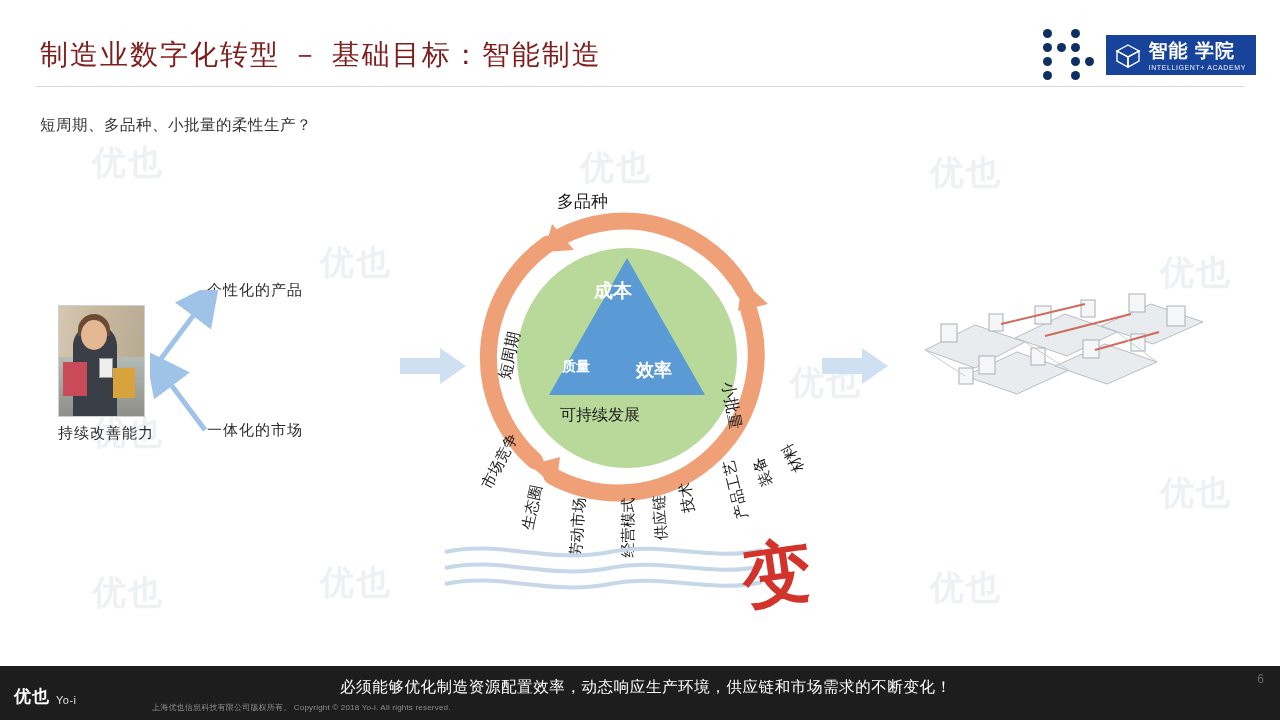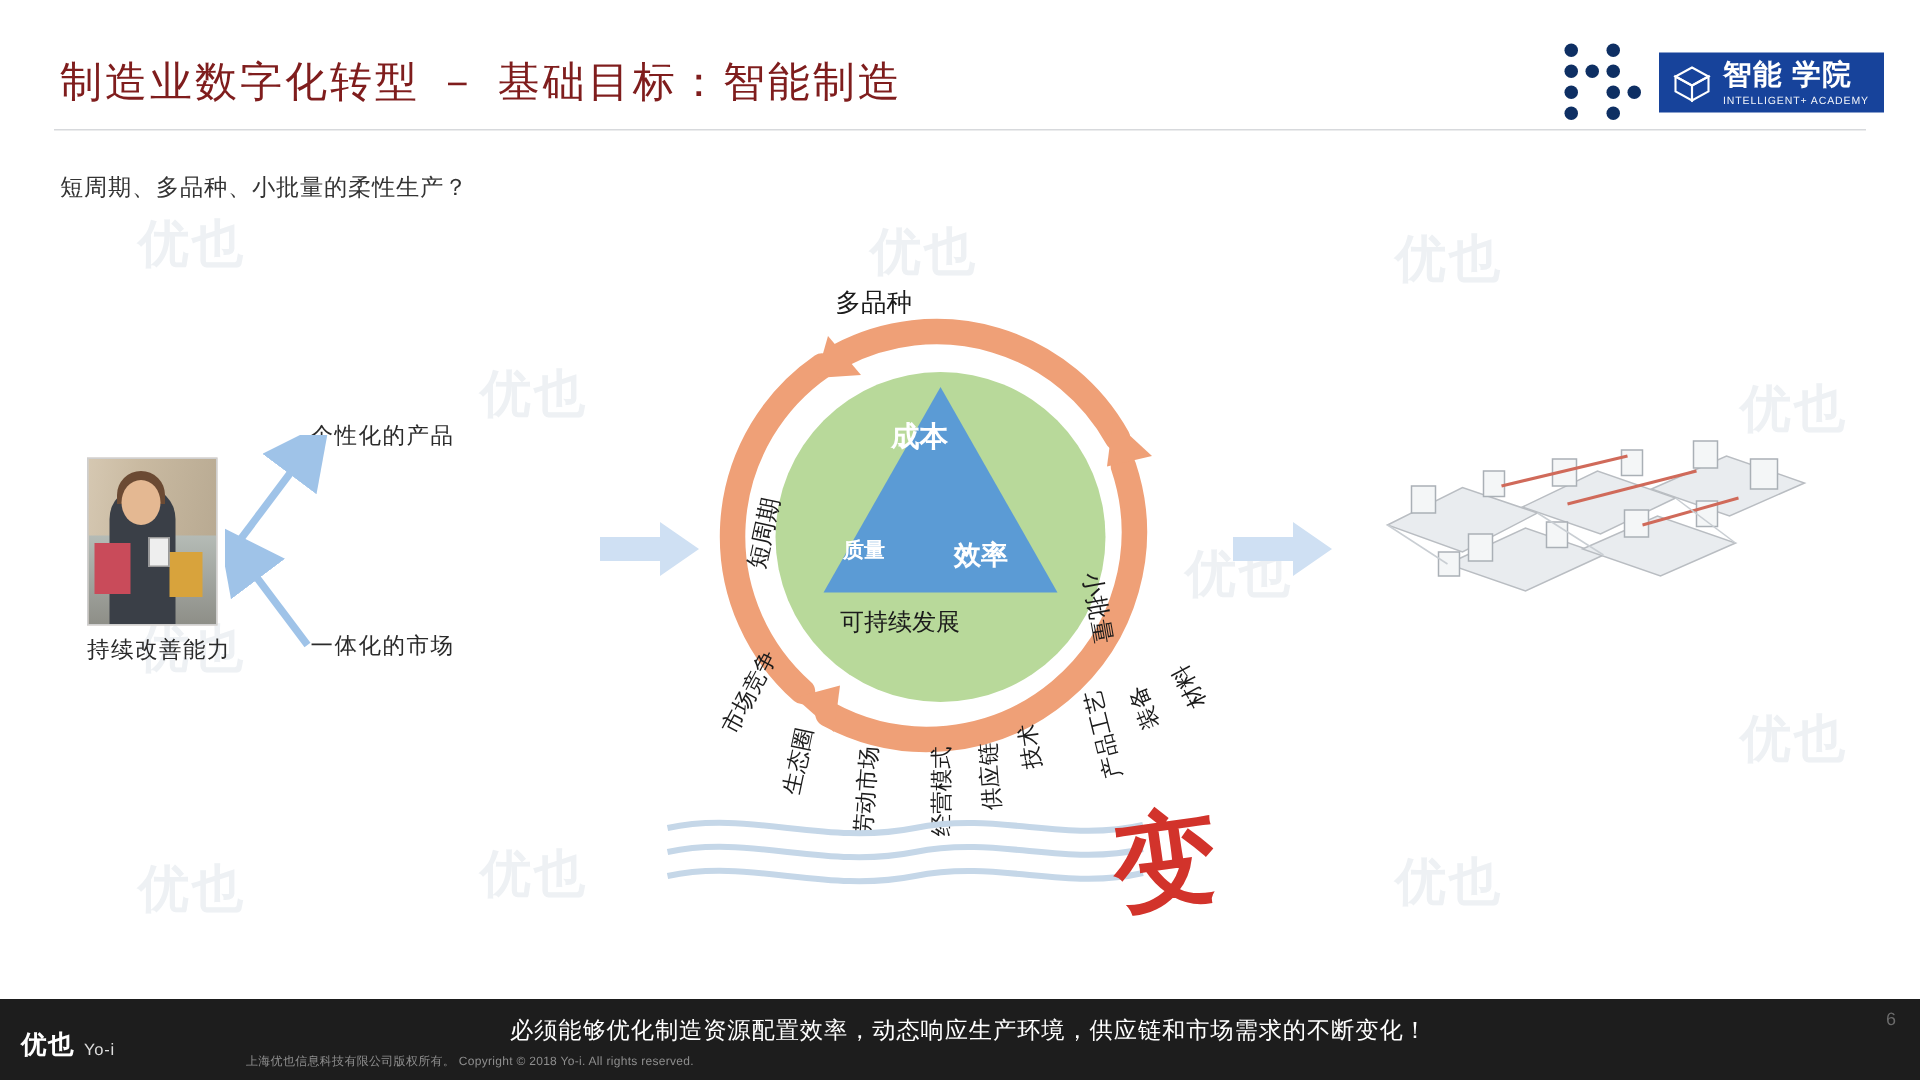--- a/index.html
+++ b/index.html
@@ -48,21 +48,21 @@
 
   
   .bian{position:absolute;left:742px;top:528px;font-size:70px;color:#d2332b;font-weight:700;font-family:"DejaVu Sans",sans-serif;transform:rotate(-8deg);}
 
   
   .footbar{position:absolute;left:0;bottom:0;width:1280px;height:54px;background:#1d1d1d;}
   .foot-text{position:absolute;left:340px;bottom:22px;font-size:15.5px;color:#ffffff;letter-spacing:.6px;font-family:"DejaVu Sans",sans-serif;}
   .foot-logo{position:absolute;left:14px;bottom:12px;display:flex;align-items:flex-end;gap:6px;color:#fff;}
   .foot-logo .cn{font-size:17px;font-weight:700;letter-spacing:1px;}
   .foot-logo .en{font-size:11px;opacity:.85;letter-spacing:.5px;padding-bottom:2px;}
-  .copyright{position:absolute;left:164px;bottom:7px;font-size:8px;color:#8e8e8e;letter-spacing:.2px;margin-top:32px;}
+  .copyright{position:absolute;left:152px;bottom:7px;font-size:8px;color:#8e8e8e;letter-spacing:.2px;margin-top:32px;}
   .pageno{position:absolute;right:16px;bottom:34px;font-size:12px;color:#6a6a6a;}
 
   .rot{transform-origin:center center;white-space:nowrap;position:absolute;font-family:"DejaVu Sans",sans-serif;}
 </style>
 </head>
 <body>
 
 <div class="wm" style="left:92px;top:140px;">优也</div>
 <div class="wm" style="left:92px;top:410px;">优也</div>
 <div class="wm" style="left:92px;top:570px;">优也</div>

